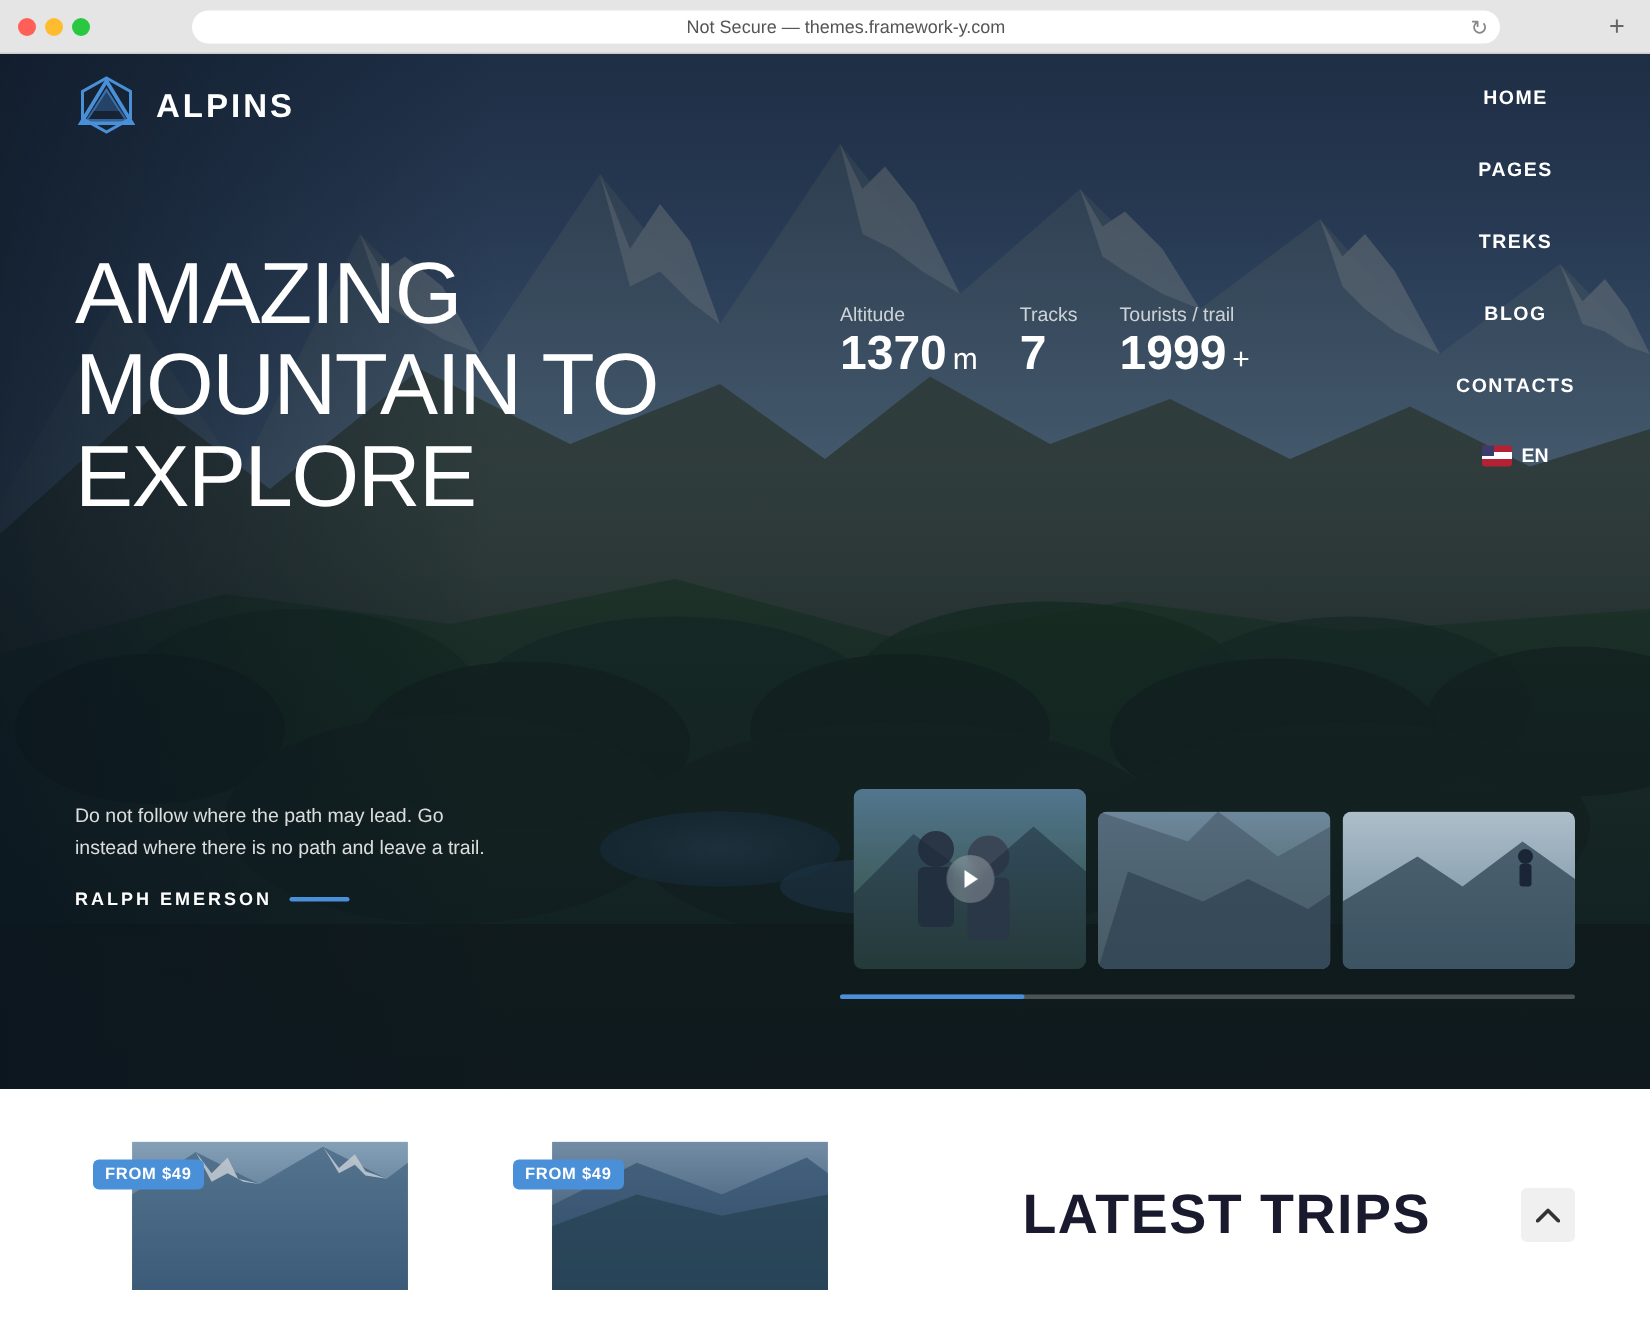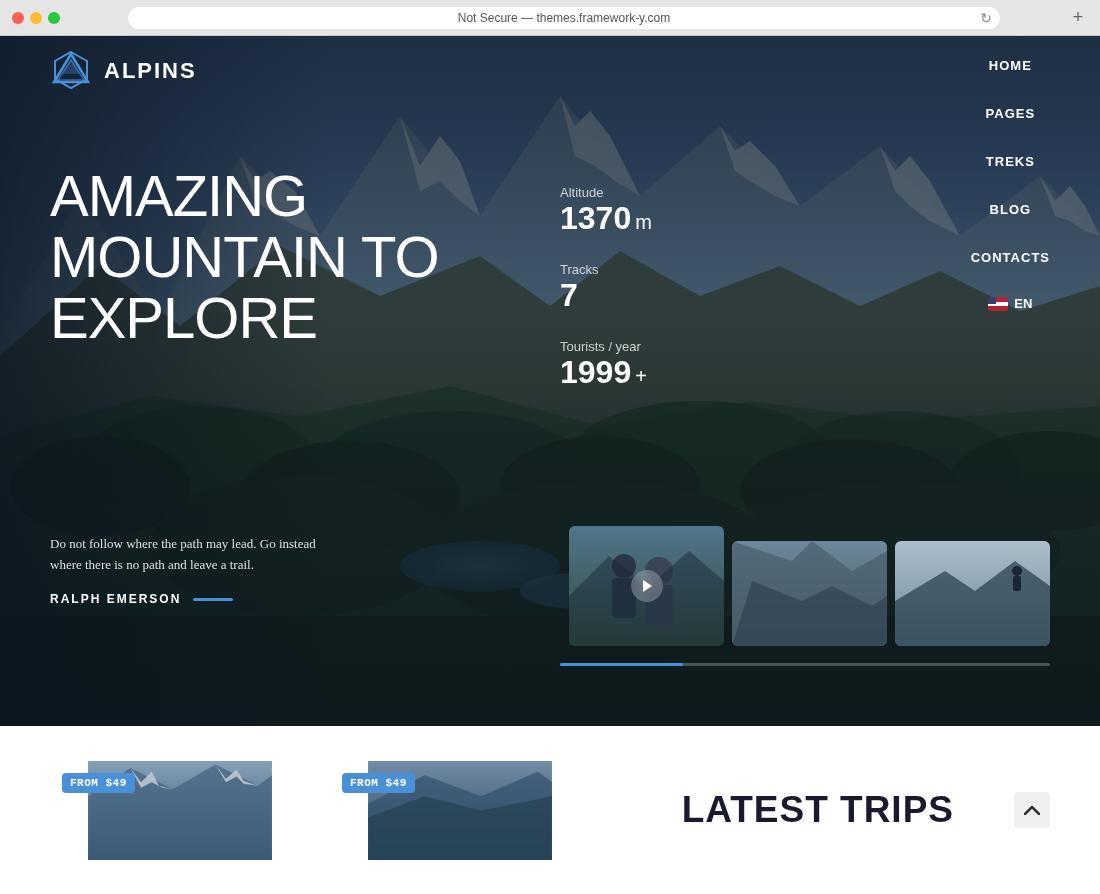--- a/index.html
+++ b/index.html
@@ -183,25 +183,25 @@
       font-weight: 400;
       line-height: 1.05;
       letter-spacing: -1px;
       text-transform: uppercase;
       margin-bottom: 0;
     }
 
     
     .hero-stats {
       position: absolute;
-      top: 149px;
+      top: 166px;
       left: 560px;
       z-index: 5;
       display: flex;
-      flex-direction: column;
+      flex-direction: row;
       gap: 28px;
     }
     .stat-item {}
     .stat-label {
       color: rgba(255,255,255,0.75);
       font-size: 13px;
       font-weight: 400;
       margin-bottom: 2px;
     }
     .stat-value {
@@ -222,21 +222,20 @@
       bottom: 120px;
       left: 50px;
       z-index: 5;
       max-width: 280px;
     }
     .quote-text {
       color: rgba(255,255,255,0.85);
       font-size: 13px;
       line-height: 1.6;
       margin-bottom: 16px;
-      font-family: Liberation Serif, serif;
     }
     .quote-author {
       color: white;
       font-size: 12px;
       font-weight: 700;
       letter-spacing: 2px;
       text-transform: uppercase;
       display: flex;
       align-items: center;
       gap: 12px;
@@ -326,21 +325,20 @@
       gap: 20px;
       position: relative;
     }
     .trip-card {
       width: 260px;
       height: 99px;
       border-radius: 8px;
       overflow: hidden;
       position: relative;
       flex-shrink: 0;
-      font-family: Liberation Mono, monospace;
     }
     .trip-card-bg {
       width: 100%;
       height: 100%;
     }
     .trip-badge {
       position: absolute;
       top: 12px;
       left: 12px;
       background: #4a90d9;
@@ -529,21 +527,21 @@
           <span>1370</span><span class="stat-unit">m</span>
         </div>
       </div>
       <div class="stat-item">
         <div class="stat-label">Tracks</div>
         <div class="stat-value">
           <span>7</span>
         </div>
       </div>
       <div class="stat-item">
-        <div class="stat-label">Tourists / year</div>
+        <div class="stat-label">Tourists / trail</div>
         <div class="stat-value">
           <span>1999</span><span class="stat-unit">+</span>
         </div>
       </div>
     </div>
 
     <div class="hero-quote">
       <p class="quote-text">Do not follow where the path may lead. Go instead where there is no path and leave a trail.</p>
       <div class="quote-author">
         <span>RALPH EMERSON</span>

